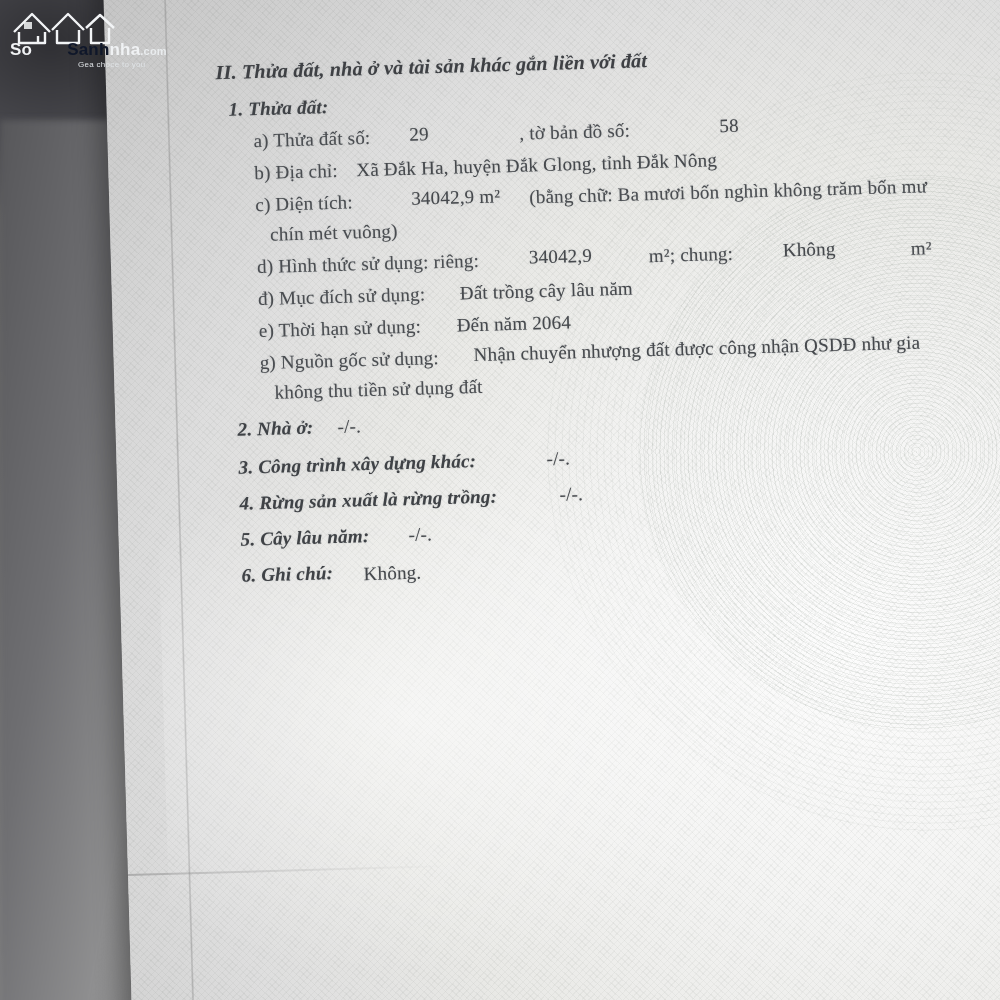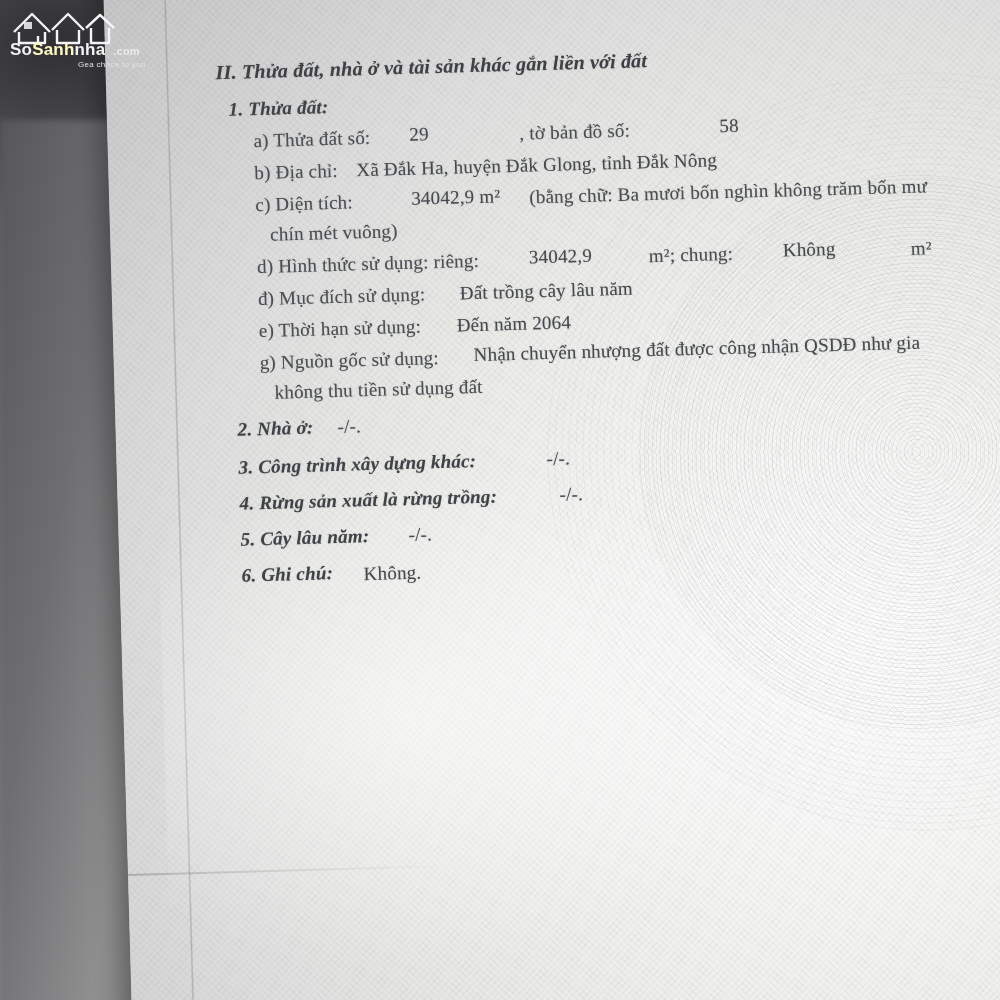--- a/index.html
+++ b/index.html
@@ -179,22 +179,22 @@
   .logo-name {
     position: absolute;
     left: 10px;
     top: 40px;
     font-family: "Liberation Sans", sans-serif;
     font-weight: 700;
     font-size: 17px;
     color: #f0f2f4;
     letter-spacing: 0.2px;
   }
-  .logo-name .accent { color: #fef9c3; }
-  .logo-name .dotcom { font-size: 11px; color: #e9ecee; padding-left: 8px; }
+  .logo-name .accent { color: #0f172a; margin-left: 35px; }
+  .logo-name .dotcom { font-size: 11px; color: #e9ecee; }
   .logo-tag {
     position: absolute;
     left: 46px;
     top: 60px;
     font-family: "Liberation Sans", sans-serif;
     font-size: 8px;
     color: #dfe3e6;
     letter-spacing: 0.3px;
     margin-left: 32px;
   }

